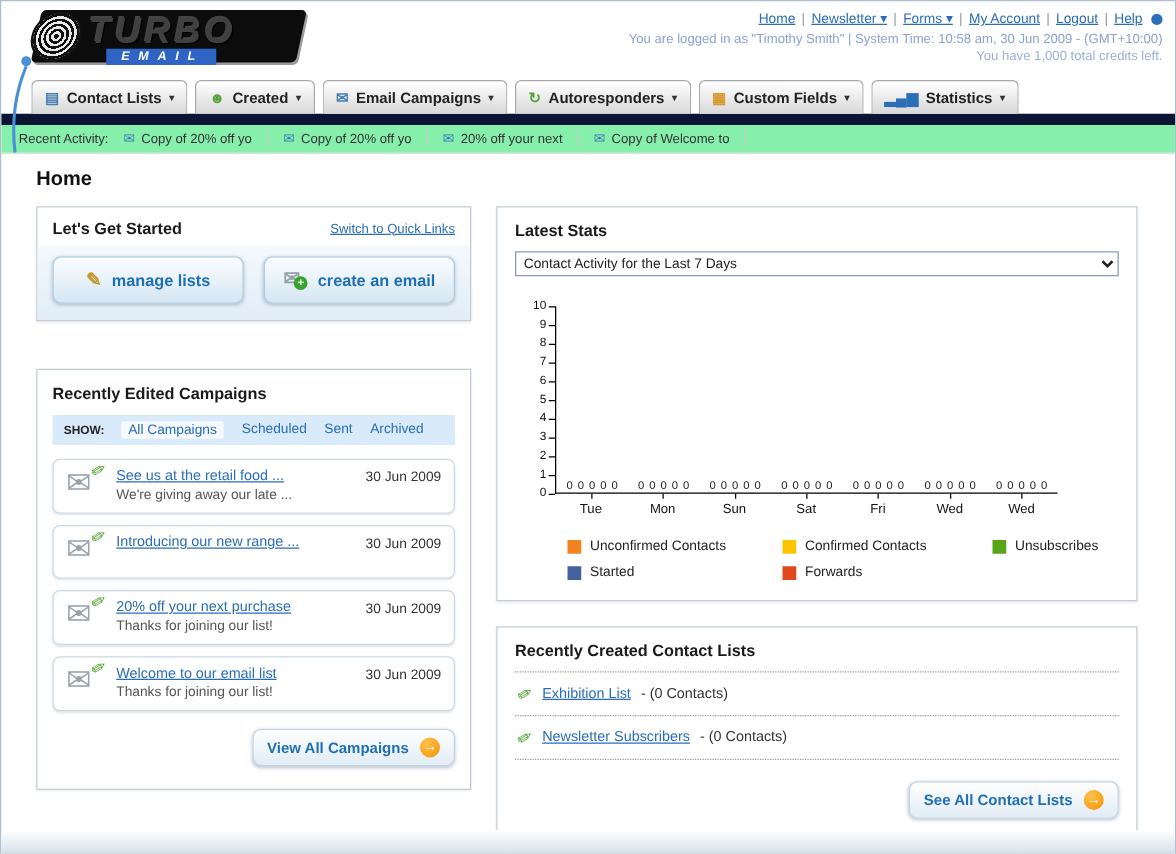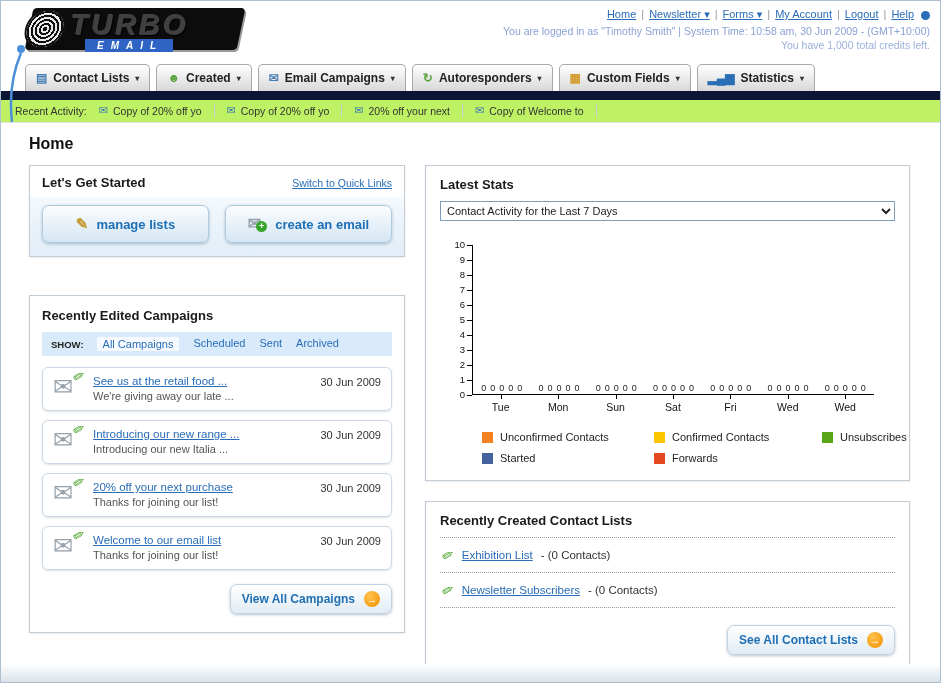--- a/index.html
+++ b/index.html
@@ -24,30 +24,30 @@
   .credits { font-size:10.5px; color:#9bb0da; margin-top:2px; }
 
   
   .tab-row { display:flex; gap:6px; padding-left:24px; align-items:flex-end; margin-top:2px; }
   .tab { display:inline-flex; align-items:center; gap:6px; padding:6px 10px; background:linear-gradient(#ffffff,#d8d8d8); border:1px solid #a8a8a8; border-bottom:none; border-radius:5px 5px 0 0; font-size:12px; font-weight:bold; color:#222; cursor:pointer; box-shadow:inset 0 1px 0 #fff; }
   .tab-icon { font-size:12px; line-height:12px; }
   .caret { font-size:8px; color:#333; }
   .dark-bar { height:9px; background:#0c1533; }
 
   
-  .recent-activity { display:flex; align-items:center; gap:12px; padding:4px 14px 5px; font-size:10.5px; color:#333; border-bottom:1px solid #e4e4e4; background:#bef264; }
+  .recent-activity { display:flex; align-items:center; gap:12px; padding:4px 14px 5px; font-size:10.5px; color:#333; border-bottom:1px solid #e4e4e4; background:#86efac; }
   .ra-items { display:inline-flex; gap:12px; }
   .ra-item { display:inline-flex; align-items:center; gap:5px; padding-right:12px; border-right:1px solid #ccc; color:#333; text-decoration:none; cursor:pointer; }
   .env-icon { color:#3a78b8; font-size:11px; }
 
   .page-title { font-size:16px; font-weight:bold; color:#111; margin:12px 0 12px 28px; }
 
   
   .columns { display:flex; gap:20px; padding:0 30px 0 28px; align-items:flex-start; }
-  .col-left { width:376px; flex:none; }
+  .col-left { width:348px; flex:none; }
   .col-right { flex:1; min-width:0; }
 
   .panel { background:#fff; border:1px solid #c2ccd6; box-shadow:0 1px 2px rgba(0,0,0,0.08); }
   .panel-title { font-size:13px; font-weight:bold; color:#1a1a1a; }
 
   
   .gs-head { display:flex; justify-content:space-between; align-items:center; padding:9px 12px 7px; }
   .quick-link { font-size:10.5px; color:#2a6db8; text-decoration:underline; cursor:pointer; }
   .gs-body { display:flex; gap:16px; padding:8px 12px 13px; background:linear-gradient(#f4f9fd,#e1edf7); }
   .big-btn { flex:1; display:flex; align-items:center; justify-content:center; gap:8px; padding:9px 6px; background:linear-gradient(#fbfdff,#d5e6f3); border:1px solid #aecbde; border-radius:7px; color:#1f6fb5; font-size:13px; font-weight:bold; cursor:pointer; box-shadow:0 1px 3px rgba(90,120,150,0.45); font-family:inherit; }
@@ -236,21 +236,20 @@
               </div>
               <div class="camp-date">30 Jun 2009</div>
             </div>
             <div class="camp-item">
               <span class="camp-icon">
                 <span class="env">✉</span>
                 <span class="pen">✎</span>
               </span>
               <div class="camp-text">
                 <div class="camp-title">Introducing our new range ...</div>
-                <div class="camp-sub">Introducing our new Italia ...</div>
               </div>
               <div class="camp-date">30 Jun 2009</div>
             </div>
             <div class="camp-item">
               <span class="camp-icon">
                 <span class="env">✉</span>
                 <span class="pen">✎</span>
               </span>
               <div class="camp-text">
                 <div class="camp-title">20% off your next purchase</div>

